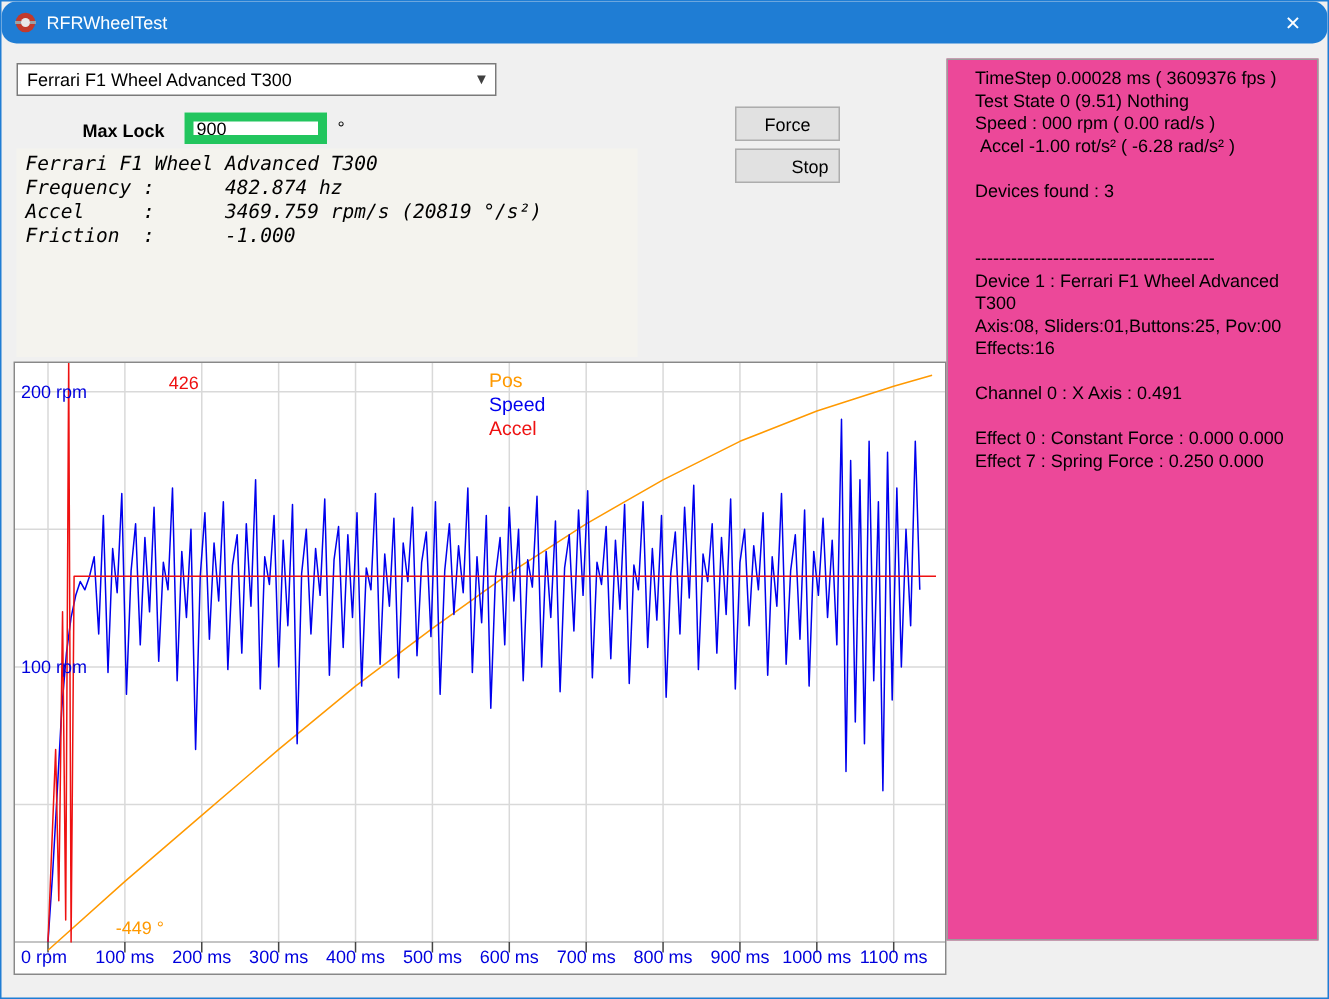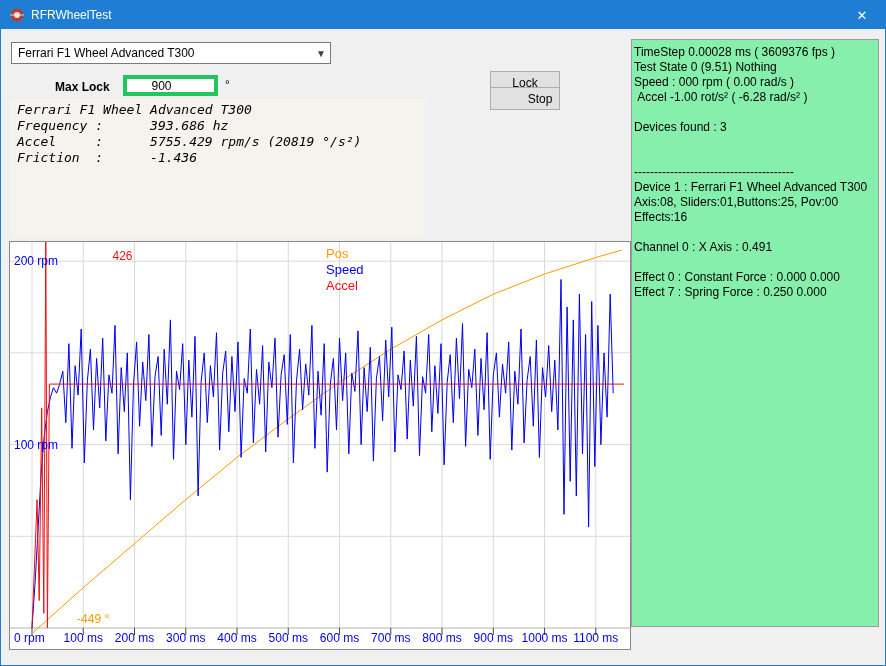--- a/index.html
+++ b/index.html
@@ -2,46 +2,46 @@
 <html><head>
 <meta charset="utf-8">
 <style>
   html,body{margin:0;padding:0;background:#fff;}
   #window{
     position:relative;width:886px;height:666px;box-sizing:border-box;
     background:#f0f0f0;border:1px solid #1f7dd4;overflow:hidden;
     font-family:"Liberation Sans",sans-serif;font-size:12px;color:#000;
   }
   .titlebar{position:absolute;left:0;top:0;right:0;height:28px;background:#1f7dd4;
-    display:flex;align-items:center;color:#fff;}
+    display:flex;align-items:center;color:#fff;border-radius:10px;}
   .app-icon{margin-left:8px;width:16px;height:16px;flex:0 0 auto;}
   .title{margin-left:6px;font-size:12px;}
   .close-btn{margin-left:auto;width:46px;height:28px;display:flex;align-items:center;
     justify-content:center;font-size:13px;color:#fff;cursor:default;}
   .combo{position:absolute;left:10px;top:41px;width:320px;height:22px;background:#fff;
     border:1px solid #7a7a7a;box-sizing:border-box;display:flex;align-items:center;
     padding-left:6px;}
   .combo-arrow{margin-left:auto;width:18px;text-align:center;color:#404040;font-size:10px;}
   .maxlock-label{position:absolute;left:54px;top:79px;font-weight:bold;}
   .maxlock-input{position:absolute;left:122px;top:74px;width:95px;height:21px;
-    border:4px solid #22c55e;background:#fff;text-align:center;padding-right:20px;
+    border:6px solid #22c55e;background:#fff;text-align:left;padding-right:20px;
     font:12px "Liberation Sans",sans-serif;box-sizing:border-box;}
   .degree{position:absolute;left:224px;top:77px;}
   .btn{position:absolute;width:70px;height:23px;background:#e1e1e1;border:1px solid #adadad;
     font:12px "Liberation Sans",sans-serif;display:flex;align-items:center;justify-content:center;}
   #start-btn{left:489px;top:70px;}
-  #stop-btn{left:489px;top:86px;padding-left:36px;}
+  #stop-btn{left:489px;top:98px;padding-left:36px;}
   .infoblock{position:absolute;left:10px;top:98px;width:414px;height:139px;background:#f4f3ee;
     box-sizing:border-box;padding:3px 6px;font:italic 13px "DejaVu Sans Mono",monospace;
     line-height:16px;white-space:pre;}
   .chart-wrap{position:absolute;left:8px;top:240px;width:622px;height:409px;background:#fff;
     border:1px solid #888;box-sizing:border-box;}
   .chart-wrap svg{display:block;}
-  .status-panel{position:absolute;left:630px;top:38px;width:248px;height:588px;background:#86efac;
-    border:1px solid #9b9b9b;box-sizing:border-box;padding:5px 2px;line-height:15px;
+  .status-panel{position:absolute;left:630px;top:38px;width:248px;height:588px;background:#ec4899;
+    border:1px solid #9b9b9b;box-sizing:border-box;padding:5px 18px;line-height:15px;
     font-size:12px;white-space:pre-wrap;overflow:hidden;}
 </style>
 </head>
 <body>
 
 <div id="window">
 
   <div class="titlebar">
     <svg class="app-icon" viewBox="0 0 16 16">
       <circle cx="8" cy="8" r="6.5" fill="#c23a2b"></circle>
@@ -57,24 +57,24 @@
 
   <div class="combo">
     <span>Ferrari F1 Wheel Advanced T300</span>
     <span class="combo-arrow">▼</span>
   </div>
 
   <span class="maxlock-label">Max Lock</span>
   <input class="maxlock-input" value="900" style="">
   <span class="degree">°</span>
 
-  <button class="btn" id="start-btn">Lock</button>
+  <button class="btn" id="start-btn">Force</button>
   <button class="btn" id="stop-btn">Stop</button>
 
-  <div class="infoblock"><div>Ferrari F1 Wheel Advanced T300</div><div>Frequency :      393.686 hz</div><div>Accel     :      5755.429 rpm/s (20819 °/s²)</div><div>Friction  :      -1.436</div></div>
+  <div class="infoblock"><div>Ferrari F1 Wheel Advanced T300</div><div>Frequency :      482.874 hz</div><div>Accel     :      3469.759 rpm/s (20819 °/s²)</div><div>Friction  :      -1.000</div></div>
 
   <div class="chart-wrap">
     <svg width="620" height="407" viewBox="0 0 620 407">
         <line x1="0" y1="294.29268292682923" x2="620" y2="294.29268292682923" stroke="#d9d9d9" stroke-width="1"></line>
         <line x1="0" y1="202.58536585365852" x2="620" y2="202.58536585365852" stroke="#d9d9d9" stroke-width="1"></line>
         <line x1="0" y1="110.8780487804878" x2="620" y2="110.8780487804878" stroke="#d9d9d9" stroke-width="1"></line>
         <line x1="0" y1="19.17073170731703" x2="620" y2="19.17073170731703" stroke="#d9d9d9" stroke-width="1"></line>
         <line x1="22" y1="0" x2="22" y2="386" stroke="#d9d9d9" stroke-width="1"></line>
         <line x1="73.25541125541125" y1="0" x2="73.25541125541125" y2="386" stroke="#d9d9d9" stroke-width="1"></line>
         <line x1="124.5108225108225" y1="0" x2="124.5108225108225" y2="386" stroke="#d9d9d9" stroke-width="1"></line>

